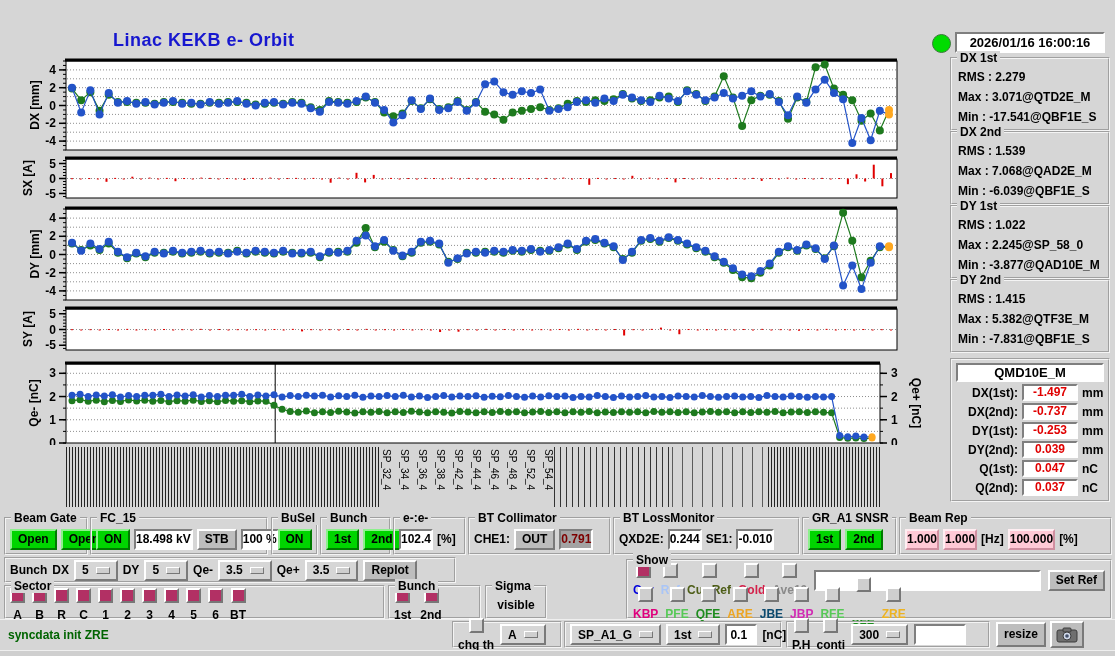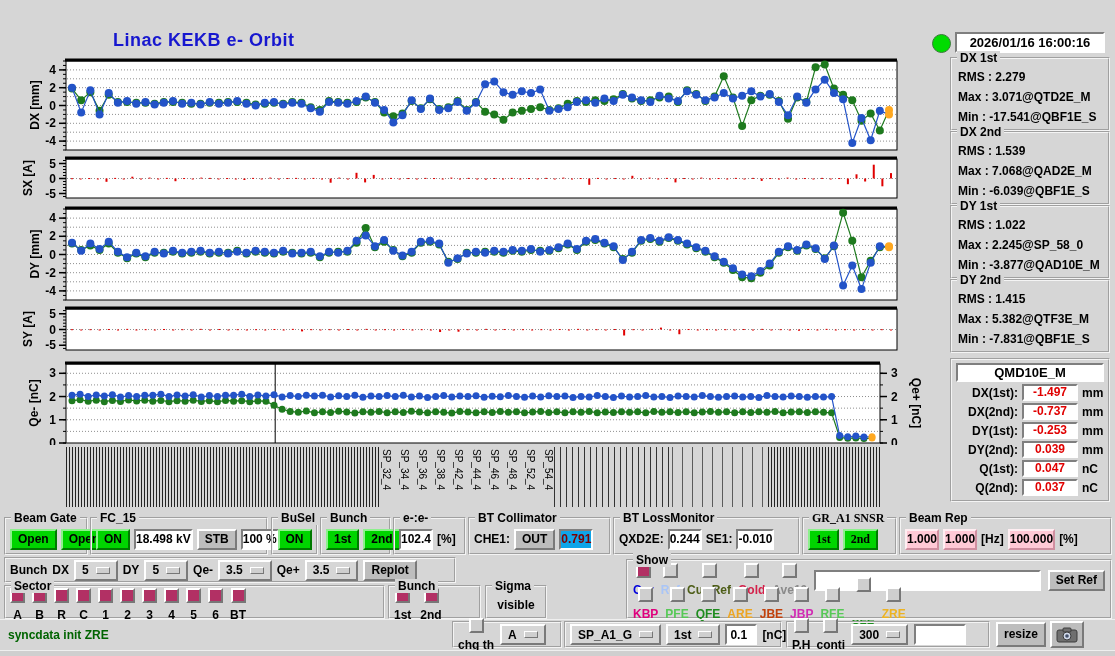--- a/index.html
+++ b/index.html
@@ -53,40 +53,40 @@
   .gb{position:absolute;border:2px groove #f4f4f4;box-sizing:border-box;
       display:flex;align-items:center;gap:4px;padding:8px 4px 2px;}
   .gb .gt{position:absolute;top:-8px;left:5px;background:#d6d6d6;padding:0 3px;white-space:nowrap;}
   button{font:inherit;color:#000;cursor:pointer;}
   .bgn{background:#00d500;border:2px solid;border-color:#8cf08c #007a00 #007a00 #8cf08c;
        height:21px;line-height:15px;padding:0 6px;}
   .gbt{background:#bdbdbd;border:2px solid;border-color:#fff #7a7a7a #7a7a7a #fff;
        height:21px;line-height:15px;padding:0 6px;}
   .disp{background:#fff;border:2px solid;border-color:#7f7f7f #fff #fff #7f7f7f;
         height:21px;line-height:17px;padding:0 0;box-sizing:border-box;white-space:nowrap;}
-  .disp.red{background:#0ea5e9;color:#7d0000;}
+  .disp.red{background:#a3a3a3;color:#7d0000;}
   .disp.pink{background:#ffc9d6;border-color:#ffeef2 #cf8fa0 #cf8fa0 #ffeef2;}
   .opt{display:inline-flex;align-items:center;gap:7px;background:#d6d6d6;border:2px solid;
        border-color:#fff #7a7a7a #7a7a7a #fff;height:21px;padding:0 6px;}
   .opt .ind{width:12px;height:5px;background:#cfcfcf;border:1px solid;border-color:#fff #777 #777 #fff;}
   .cb{display:inline-block;width:11px;height:11px;background:#cfcfcf;border:2px solid;
       border-color:#fff #777 #777 #fff;flex:none;}
   .cb.on{background:#b23064;}
   .ck{display:inline-flex;align-items:center;gap:5px;white-space:nowrap;cursor:pointer;flex-direction:column;}
   .txt{background:#fff;border:2px solid;border-color:#7f7f7f #fff #fff #7f7f7f;
        height:21px;box-sizing:border-box;font:inherit;padding:0 3px;}
   
   #g-beamgate{left:4px;top:517px;width:84px;height:38px;}
   #g-fc15{left:90px;top:517px;width:178px;height:38px;}
   #g-busel{left:271px;top:517px;width:47px;height:38px;justify-content:center;}
   #g-bunch{left:320px;top:517px;width:71px;height:38px;}
   #g-ee{left:393px;top:517px;width:73px;height:38px;}
   #g-btcoll{left:468px;top:517px;width:143px;height:38px;}
   #g-btloss{left:613px;top:517px;width:187px;height:38px;}
-  #g-gr{left:802px;top:517px;width:95px;height:38px;font-family:Liberation Serif, serif;}
+  #g-gr{left:802px;top:517px;width:95px;height:38px;}
   #g-beamrep{left:899px;top:517px;width:213px;height:38px;}
   
   #p-range{position:absolute;left:4px;top:557px;width:452px;height:26px;border:2px groove #f4f4f4;
            box-sizing:border-box;display:flex;align-items:center;gap:5px;padding:0 4px;}
   #g-sector{left:4px;top:585px;width:381px;height:34px;gap:6px;}
   #g-bunch2{left:388px;top:585px;width:93px;height:34px;gap:8px;}
   #g-sigma{left:485px;top:585px;width:62px;height:34px;justify-content:center;}
   #g-show{left:626px;top:559px;width:486px;height:60px;display:block;padding:7px 5px 2px;}
   .shrow{display:flex;align-items:center;gap:7px;height:24px;}
   
@@ -1322,21 +1322,21 @@
         <label class="ck">
           <span class="cb"></span>
           <span style="color: rgb(30, 140, 30);">QFE</span>
         </label>
         <label class="ck">
           <span class="cb"></span>
           <span style="color: rgb(237, 165, 34);">ARE</span>
         </label>
         <label class="ck">
           <span class="cb"></span>
-          <span style="color: #c2410c;">JBE</span>
+          <span style="color: #0c4a6e;">JBE</span>
         </label>
         <label class="ck">
           <span class="cb"></span>
           <span style="color: rgb(210, 43, 180);">JBP</span>
         </label>
         <label class="ck">
           <span class="cb"></span>
           <span style="color: rgb(87, 201, 87);">RFE</span>
         </label>
         <label class="ck">

